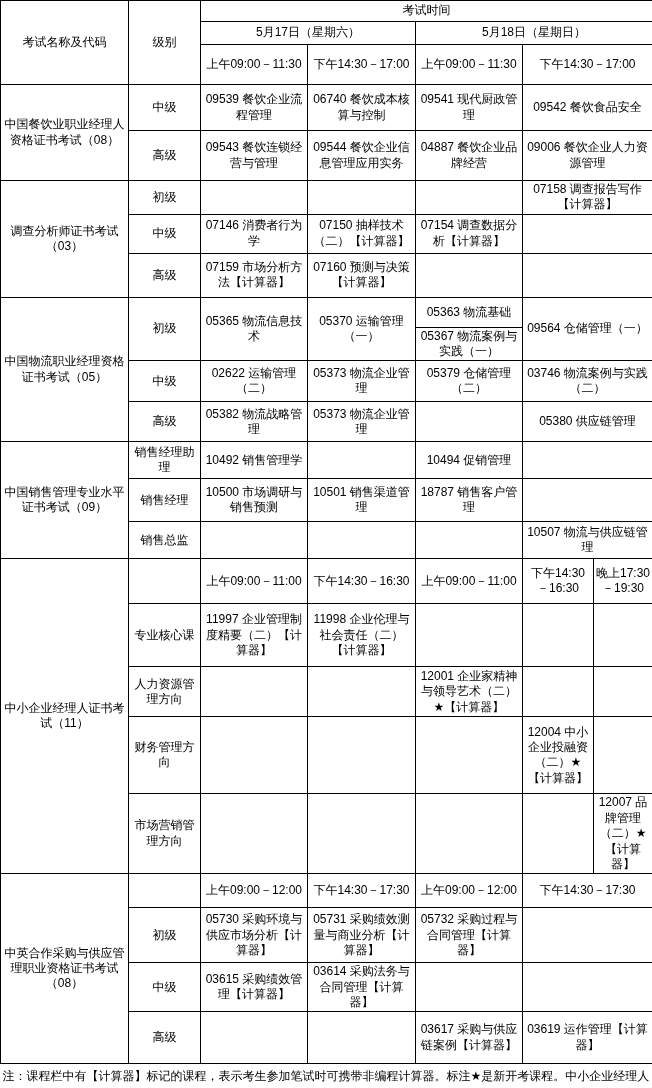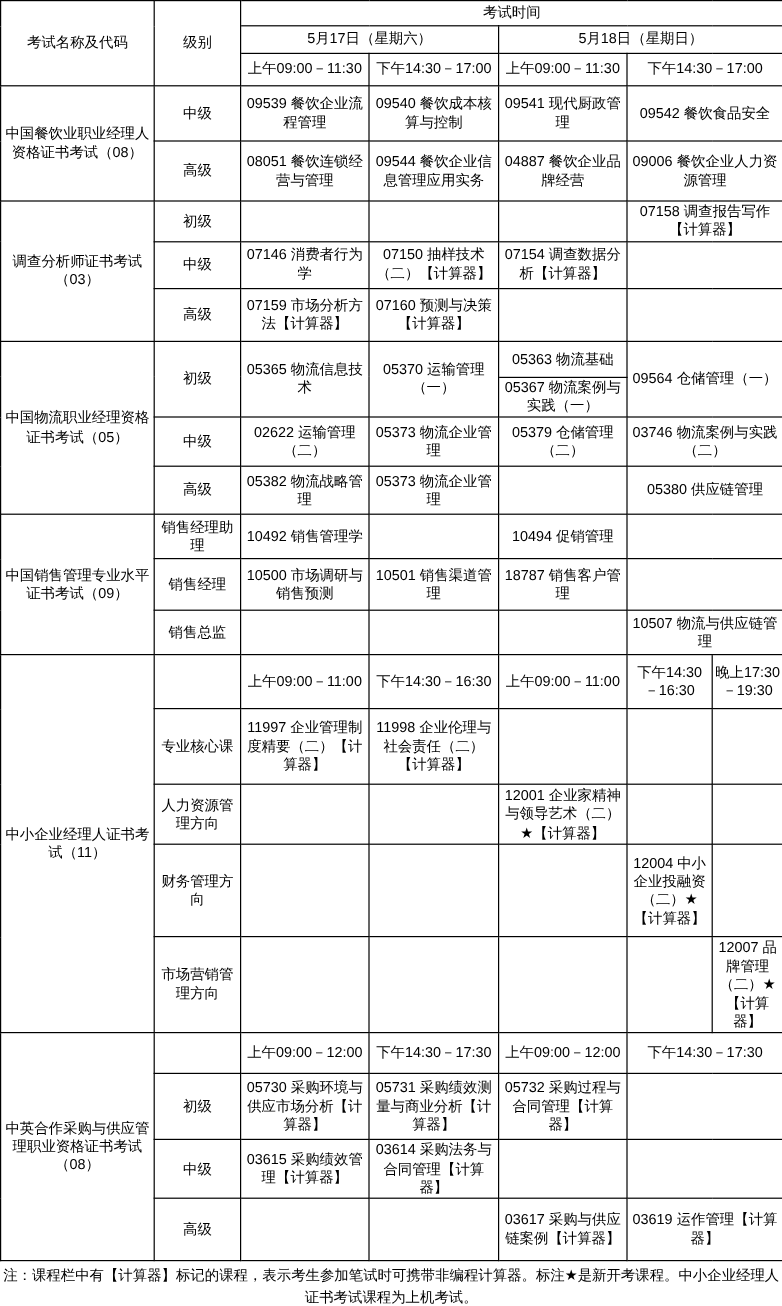--- a/index.html
+++ b/index.html
@@ -58,38 +58,38 @@
     <tbody>
         <tr style="height:21px">
       <td rowspan="3" class="hdr">考试名称及代码</td>
       <td rowspan="3" class="hdr">级别</td>
       <td colspan="5" class="hdr">考试时间</td>
     </tr>
     <tr style="height:23px">
       <td colspan="2" class="hdr">5月17日（星期六）</td>
       <td colspan="3" class="hdr">5月18日（星期日）</td>
     </tr>
-    <tr style="height:27px">
+    <tr style="height:40px">
       <td>上午09:00－11:30</td>
       <td>下午14:30－17:00</td>
       <td>上午09:00－11:30</td>
       <td colspan="2">下午14:30－17:00</td>
     </tr>
 
     <tr style="height:46px">
       <td rowspan="2">中国餐饮业职业经理人资格证书考试（08）</td>
       <td>中级</td>
       <td>09539 餐饮企业流程管理</td>
-      <td>09540 餐饮成本核算与控制</td>
+      <td>06740 餐饮成本核算与控制</td>
       <td>09541 现代厨政管理</td>
       <td colspan="2">09542 餐饮食品安全</td>
     </tr>
     <tr style="height:50px">
       <td>高级</td>
-      <td>08051 餐饮连锁经营与管理</td>
+      <td>09543 餐饮连锁经营与管理</td>
       <td>09544 餐饮企业信息管理应用实务</td>
       <td>04887 餐饮企业品牌经营</td>
       <td colspan="2">09006 餐饮企业人力资源管理</td>
     </tr>
 
     <tr style="height:32px">
       <td rowspan="3">调查分析师证书考试（03）</td>
       <td>初级</td>
       <td></td>
       <td></td>

